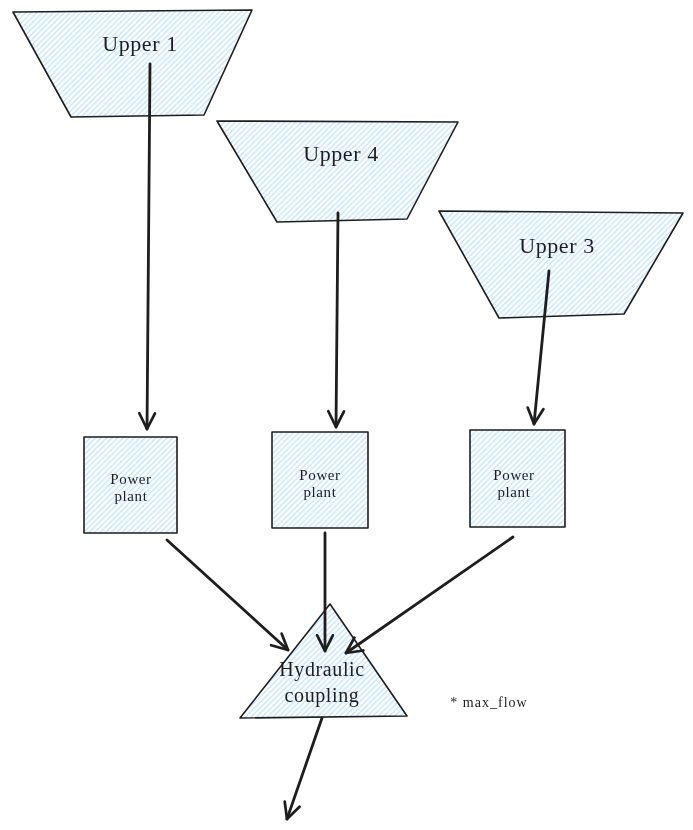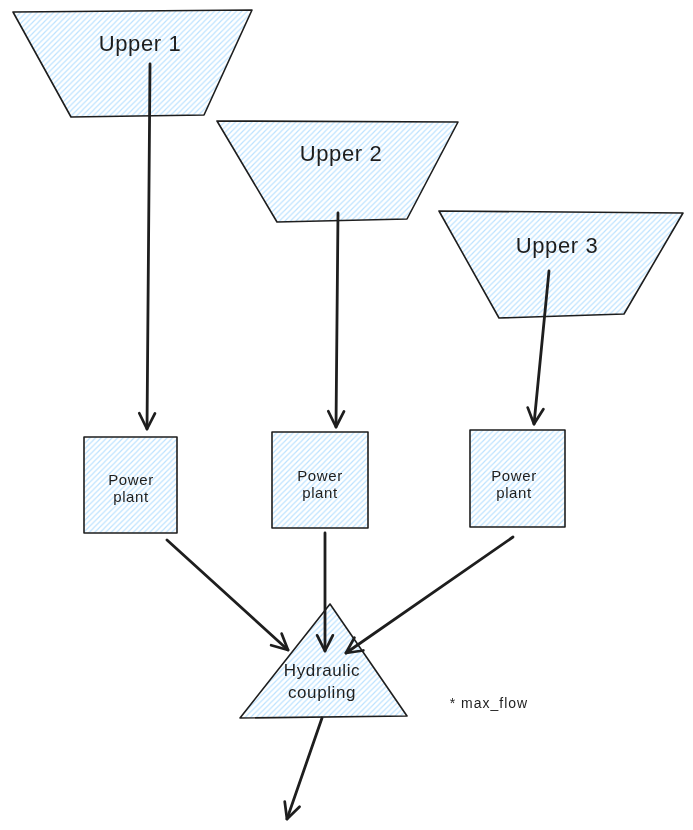--- a/index.html
+++ b/index.html
@@ -1,20 +1,20 @@
 <!DOCTYPE html>
 <html><head>
 <meta charset="utf-8">
 <style>
   html,body{margin:0;padding:0;background:#ffffff;}
   .canvas{
     position:relative;
     width:693px;height:830px;
     background:#ffffff;
-    font-family:Liberation Sans, sans-serif;
+    font-family:Liberation Serif, serif;
     color:#1e1e1e;
     overflow:hidden;
   }
   .diagram-svg{position:absolute;left:0;top:0;}
   .shape{
     fill:url(#hachure);
     stroke:#1e1e1e;
     stroke-width:1.6;
     stroke-linejoin:round;
   }
@@ -27,21 +27,21 @@
   .label{
     position:absolute;
     transform:translate(-50%,-50%);
     text-align:center;
     white-space:nowrap;
     letter-spacing:0.6px;
     color:#1e1e1e;
   }
   .lbl-lg{font-size:22px;}
   .lbl-md{font-size:15px;line-height:1.16;}
-  .lbl-sm{font-size:17px;line-height:1.32;}
+  .lbl-sm{font-size:20px;line-height:1.32;}
   .lbl-note{font-size:14px;letter-spacing:1px;}
 </style>
 </head>
 <body>
 
 <div class="canvas">
 
   <svg class="diagram-svg" width="693" height="830" viewBox="0 0 693 830">
     <defs>
       <pattern id="hachure" width="5.5" height="5.5" patternUnits="userSpaceOnUse">
@@ -67,21 +67,21 @@
     <line class="arrow" x1="549" y1="271" x2="534" y2="424" marker-end="url(#arrowhead)"></line>
 
     <line class="arrow" x1="167" y1="540" x2="288" y2="650" marker-end="url(#arrowhead)"></line>
     <line class="arrow" x1="325" y1="533" x2="325" y2="651" marker-end="url(#arrowhead)"></line>
     <line class="arrow" x1="513" y1="537" x2="346" y2="653" marker-end="url(#arrowhead)"></line>
 
     <line class="arrow" x1="322" y1="718" x2="287" y2="819" marker-end="url(#arrowhead)"></line>
   </svg>
 
   <div class="label lbl-lg" style="left:140px;top:44px;">Upper 1</div>
-  <div class="label lbl-lg" style="left:341px;top:154px;">Upper 2</div>
+  <div class="label lbl-lg" style="left:341px;top:154px;">Upper 4</div>
   <div class="label lbl-lg" style="left:557px;top:246px;text-align:right;">Upper 3</div>
 
   <div class="label lbl-md" style="left:131px;top:488px;">
     <div>Power</div>
     <div>plant</div>
   </div>
   <div class="label lbl-md" style="left:320px;top:484px;">
     <div>Power</div>
     <div>plant</div>
   </div>

